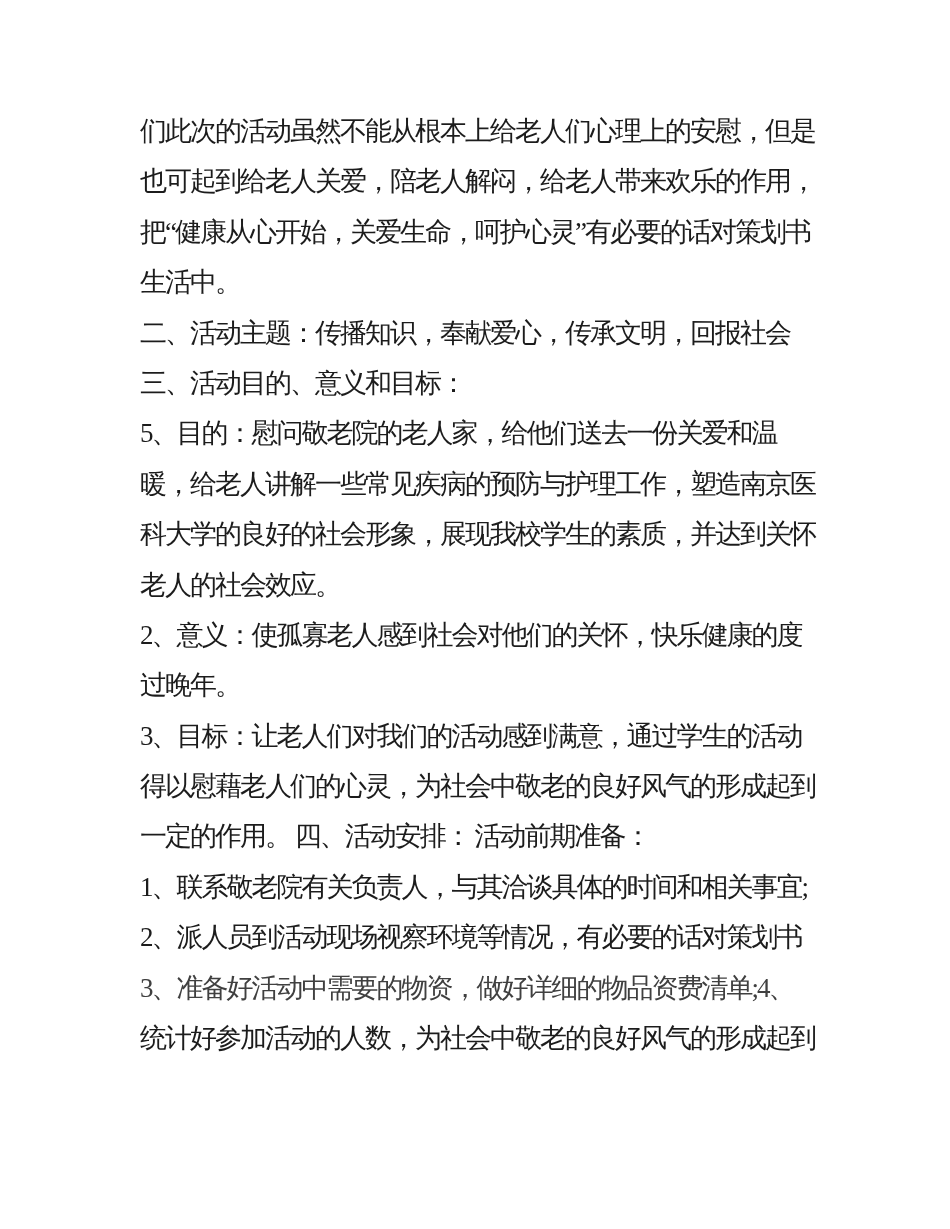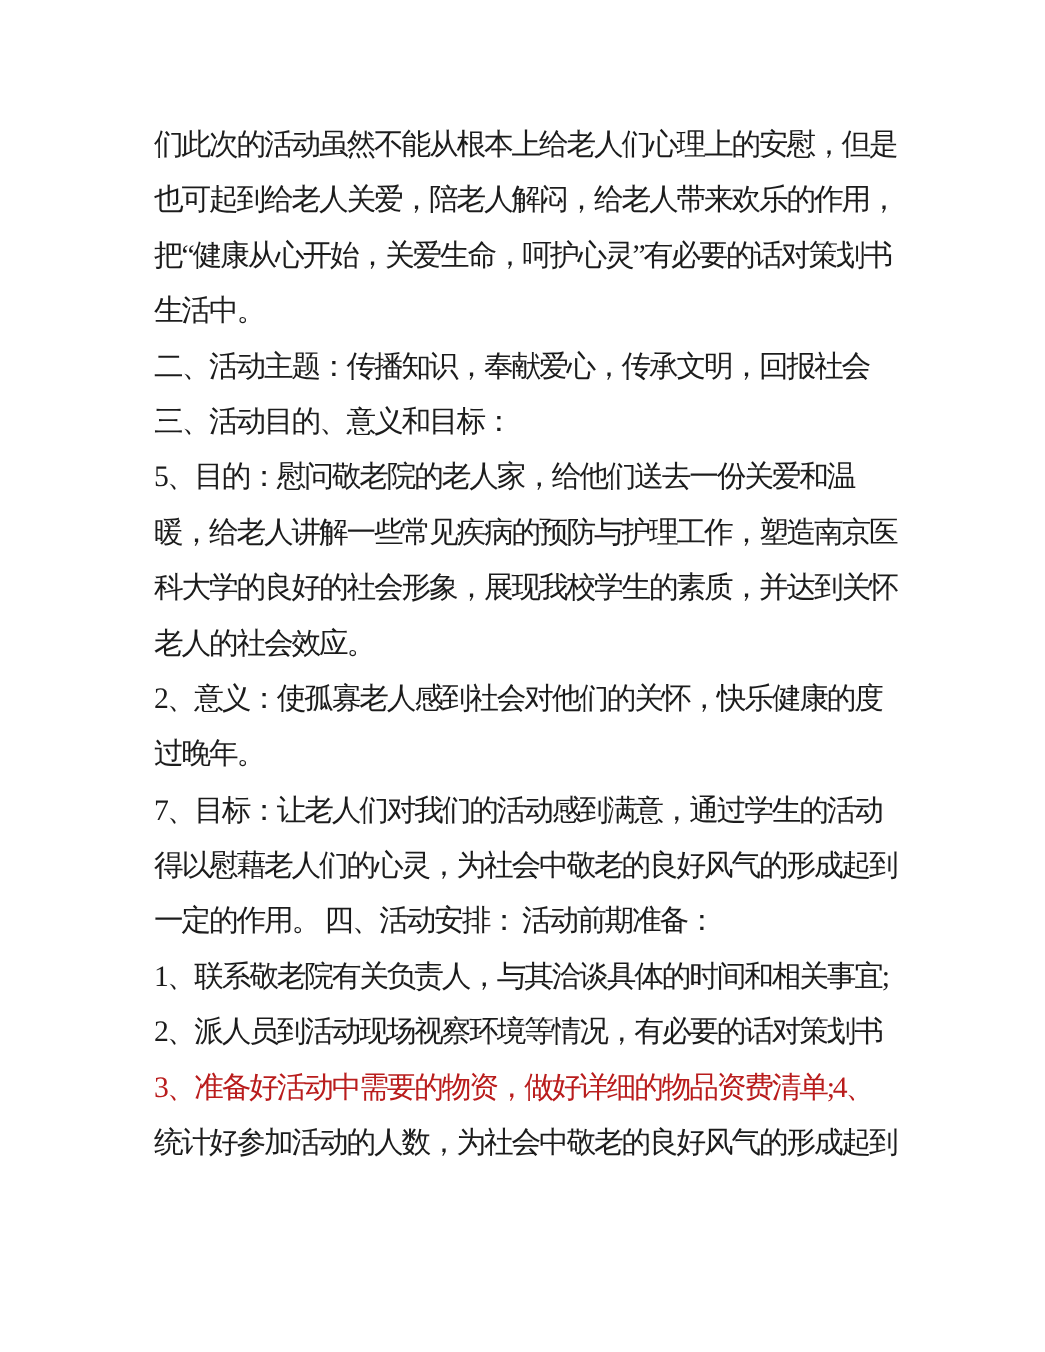--- a/index.html
+++ b/index.html
@@ -48,21 +48,21 @@
       <div class="line" style="color: rgb(28, 28, 28);">把“健康从心开始，关爱生命，呵护心灵”有必要的话对策划书</div>
       <div class="line" style="color: rgb(28, 28, 28);">生活中。</div>
       <div class="line" style="color: rgb(28, 28, 28);">二、活动主题：传播知识，奉献爱心，传承文明，回报社会</div>
       <div class="line" style="color: rgb(28, 28, 28);">三、活动目的、意义和目标：</div>
       <div class="line" style="color: rgb(28, 28, 28);">5、目的：慰问敬老院的老人家，给他们送去一份关爱和温</div>
       <div class="line" style="color: rgb(28, 28, 28);">暖，给老人讲解一些常见疾病的预防与护理工作，塑造南京医</div>
       <div class="line" style="color: rgb(28, 28, 28);">科大学的良好的社会形象，展现我校学生的素质，并达到关怀</div>
       <div class="line" style="color: rgb(28, 28, 28);">老人的社会效应。</div>
       <div class="line" style="color: rgb(28, 28, 28);">2、意义：使孤寡老人感到社会对他们的关怀，快乐健康的度</div>
       <div class="line" style="color: rgb(28, 28, 28);">过晚年。</div>
-      <div class="line" style="color: rgb(28, 28, 28);">7、目标：让老人们对我们的活动感到满意，通过学生的活动</div>
+      <div class="line" style="color: rgb(28, 28, 28);">3、目标：让老人们对我们的活动感到满意，通过学生的活动</div>
       <div class="line" style="color: rgb(28, 28, 28);">得以慰藉老人们的心灵，为社会中敬老的良好风气的形成起到</div>
       <div class="line" style="color: rgb(28, 28, 28);">一定的作用。 四、活动安排： 活动前期准备：</div>
       <div class="line" style="color: rgb(28, 28, 28);">1、联系敬老院有关负责人，与其洽谈具体的时间和相关事宜;</div>
       <div class="line" style="color: rgb(28, 28, 28);">2、派人员到活动现场视察环境等情况，有必要的话对策划书</div>
-      <div class="line" style="color: #b91c1c;">3、准备好活动中需要的物资，做好详细的物品资费清单;4、</div>
+      <div class="line" style="color: #404040;">3、准备好活动中需要的物资，做好详细的物品资费清单;4、</div>
       <div class="line" style="color: rgb(28, 28, 28);">统计好参加活动的人数，为社会中敬老的良好风气的形成起到</div>
     </div>
 </div>
 
 </body></html>

